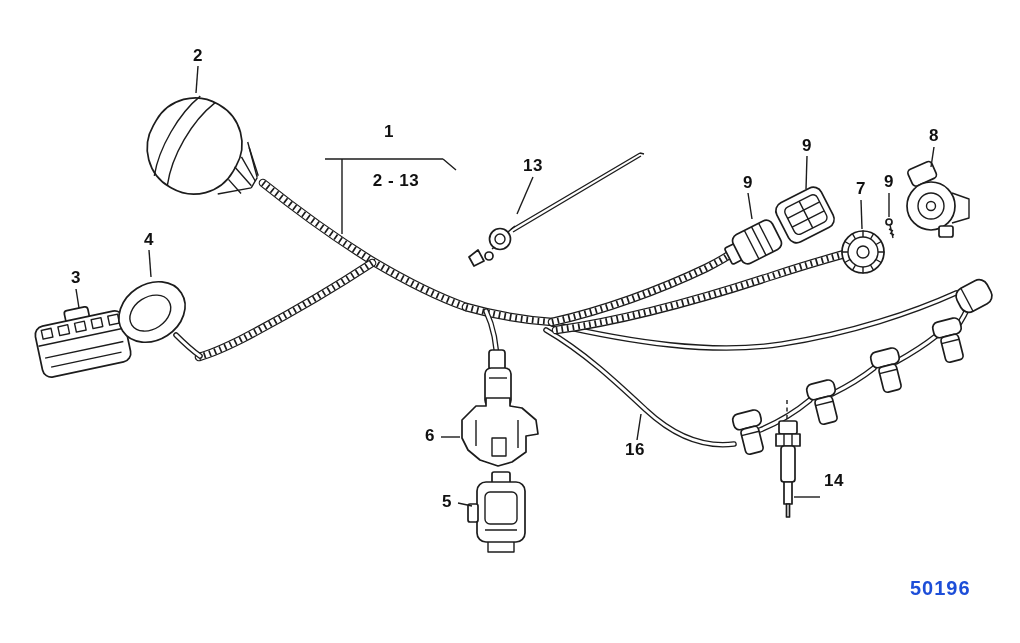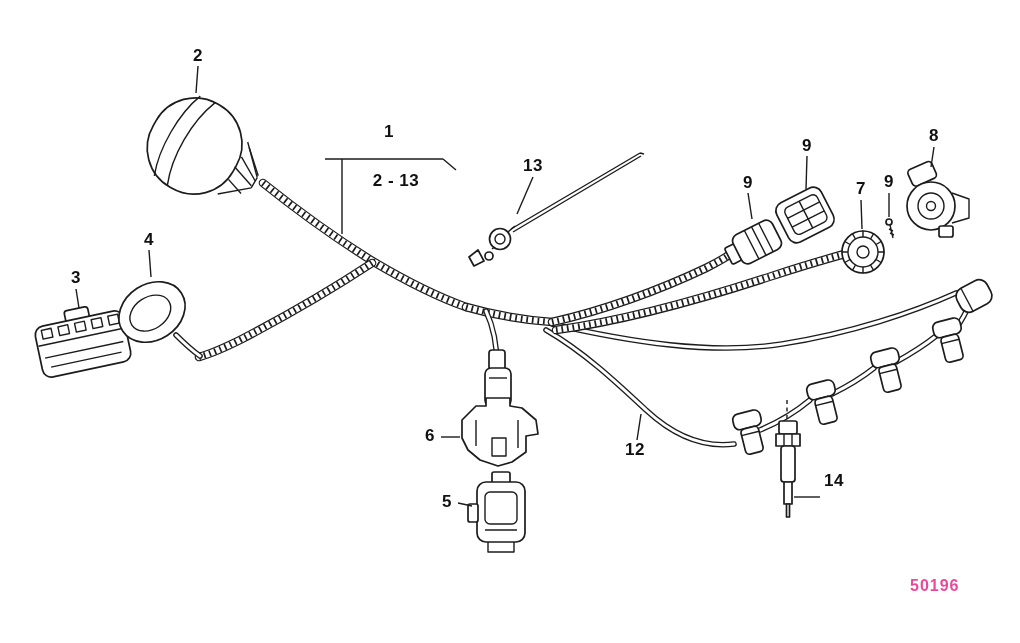--- a/index.html
+++ b/index.html
@@ -8,21 +8,21 @@
     font-family:"Liberation Sans", sans-serif; overflow:hidden;
   }
   .art { position:absolute; left:0; top:0; }
   .callout {
     position:absolute; transform:translate(-50%,-50%);
     font-weight:bold; font-size:17px; color:#111; white-space:nowrap;
     letter-spacing:0.5px;
   }
   .drawing-number {
     position:absolute; left:910px; top:577px;
-    font-weight:bold; font-size:16px; color:#ec4899; letter-spacing:1px;
+    font-weight:bold; font-size:20px; color:#1d4ed8; letter-spacing:1px;
   }
   
   .lo { fill:none; stroke:#1c1c1c; stroke-width:8.6; stroke-linecap:round; }
   .lf { fill:none; stroke:#ffffff; stroke-width:6.2; stroke-linecap:round; }
   .lr { fill:none; stroke:#1c1c1c; stroke-width:6.2; stroke-dasharray:1.7 3.9; stroke-linecap:butt; }
   .to { fill:none; stroke:#1c1c1c; stroke-width:5.6; stroke-linecap:round; }
   .tf { fill:none; stroke:#ffffff; stroke-width:3;   stroke-linecap:round; }
   .shape  { fill:#ffffff; stroke:#1c1c1c; stroke-width:1.7; stroke-linejoin:round; }
   .shape2 { fill:none;    stroke:#1c1c1c; stroke-width:1.4; stroke-linejoin:round; }
   .ln   { fill:none; stroke:#1c1c1c; stroke-width:1.4; }
@@ -236,17 +236,17 @@
   <div class="callout" style="left:533px; top:166px">13</div>
   <div class="callout" style="left:748px; top:183px">9</div>
   <div class="callout" style="left:807px; top:146px">9</div>
   <div class="callout" style="left:861px; top:189px">7</div>
   <div class="callout" style="left:889px; top:182px">9</div>
   <div class="callout" style="left:934px; top:136px">8</div>
   <div class="callout" style="left:76px;  top:278px">3</div>
   <div class="callout" style="left:149px; top:240px">4</div>
   <div class="callout" style="left:430px; top:436px">6</div>
   <div class="callout" style="left:447px; top:502px">5</div>
-  <div class="callout" style="left:635px; top:450px">12</div>
+  <div class="callout" style="left:635px; top:450px">16</div>
   <div class="callout" style="left:834px; top:481px">14</div>
 
   <div class="drawing-number">50196</div>
 </div>
 
 </body></html>

